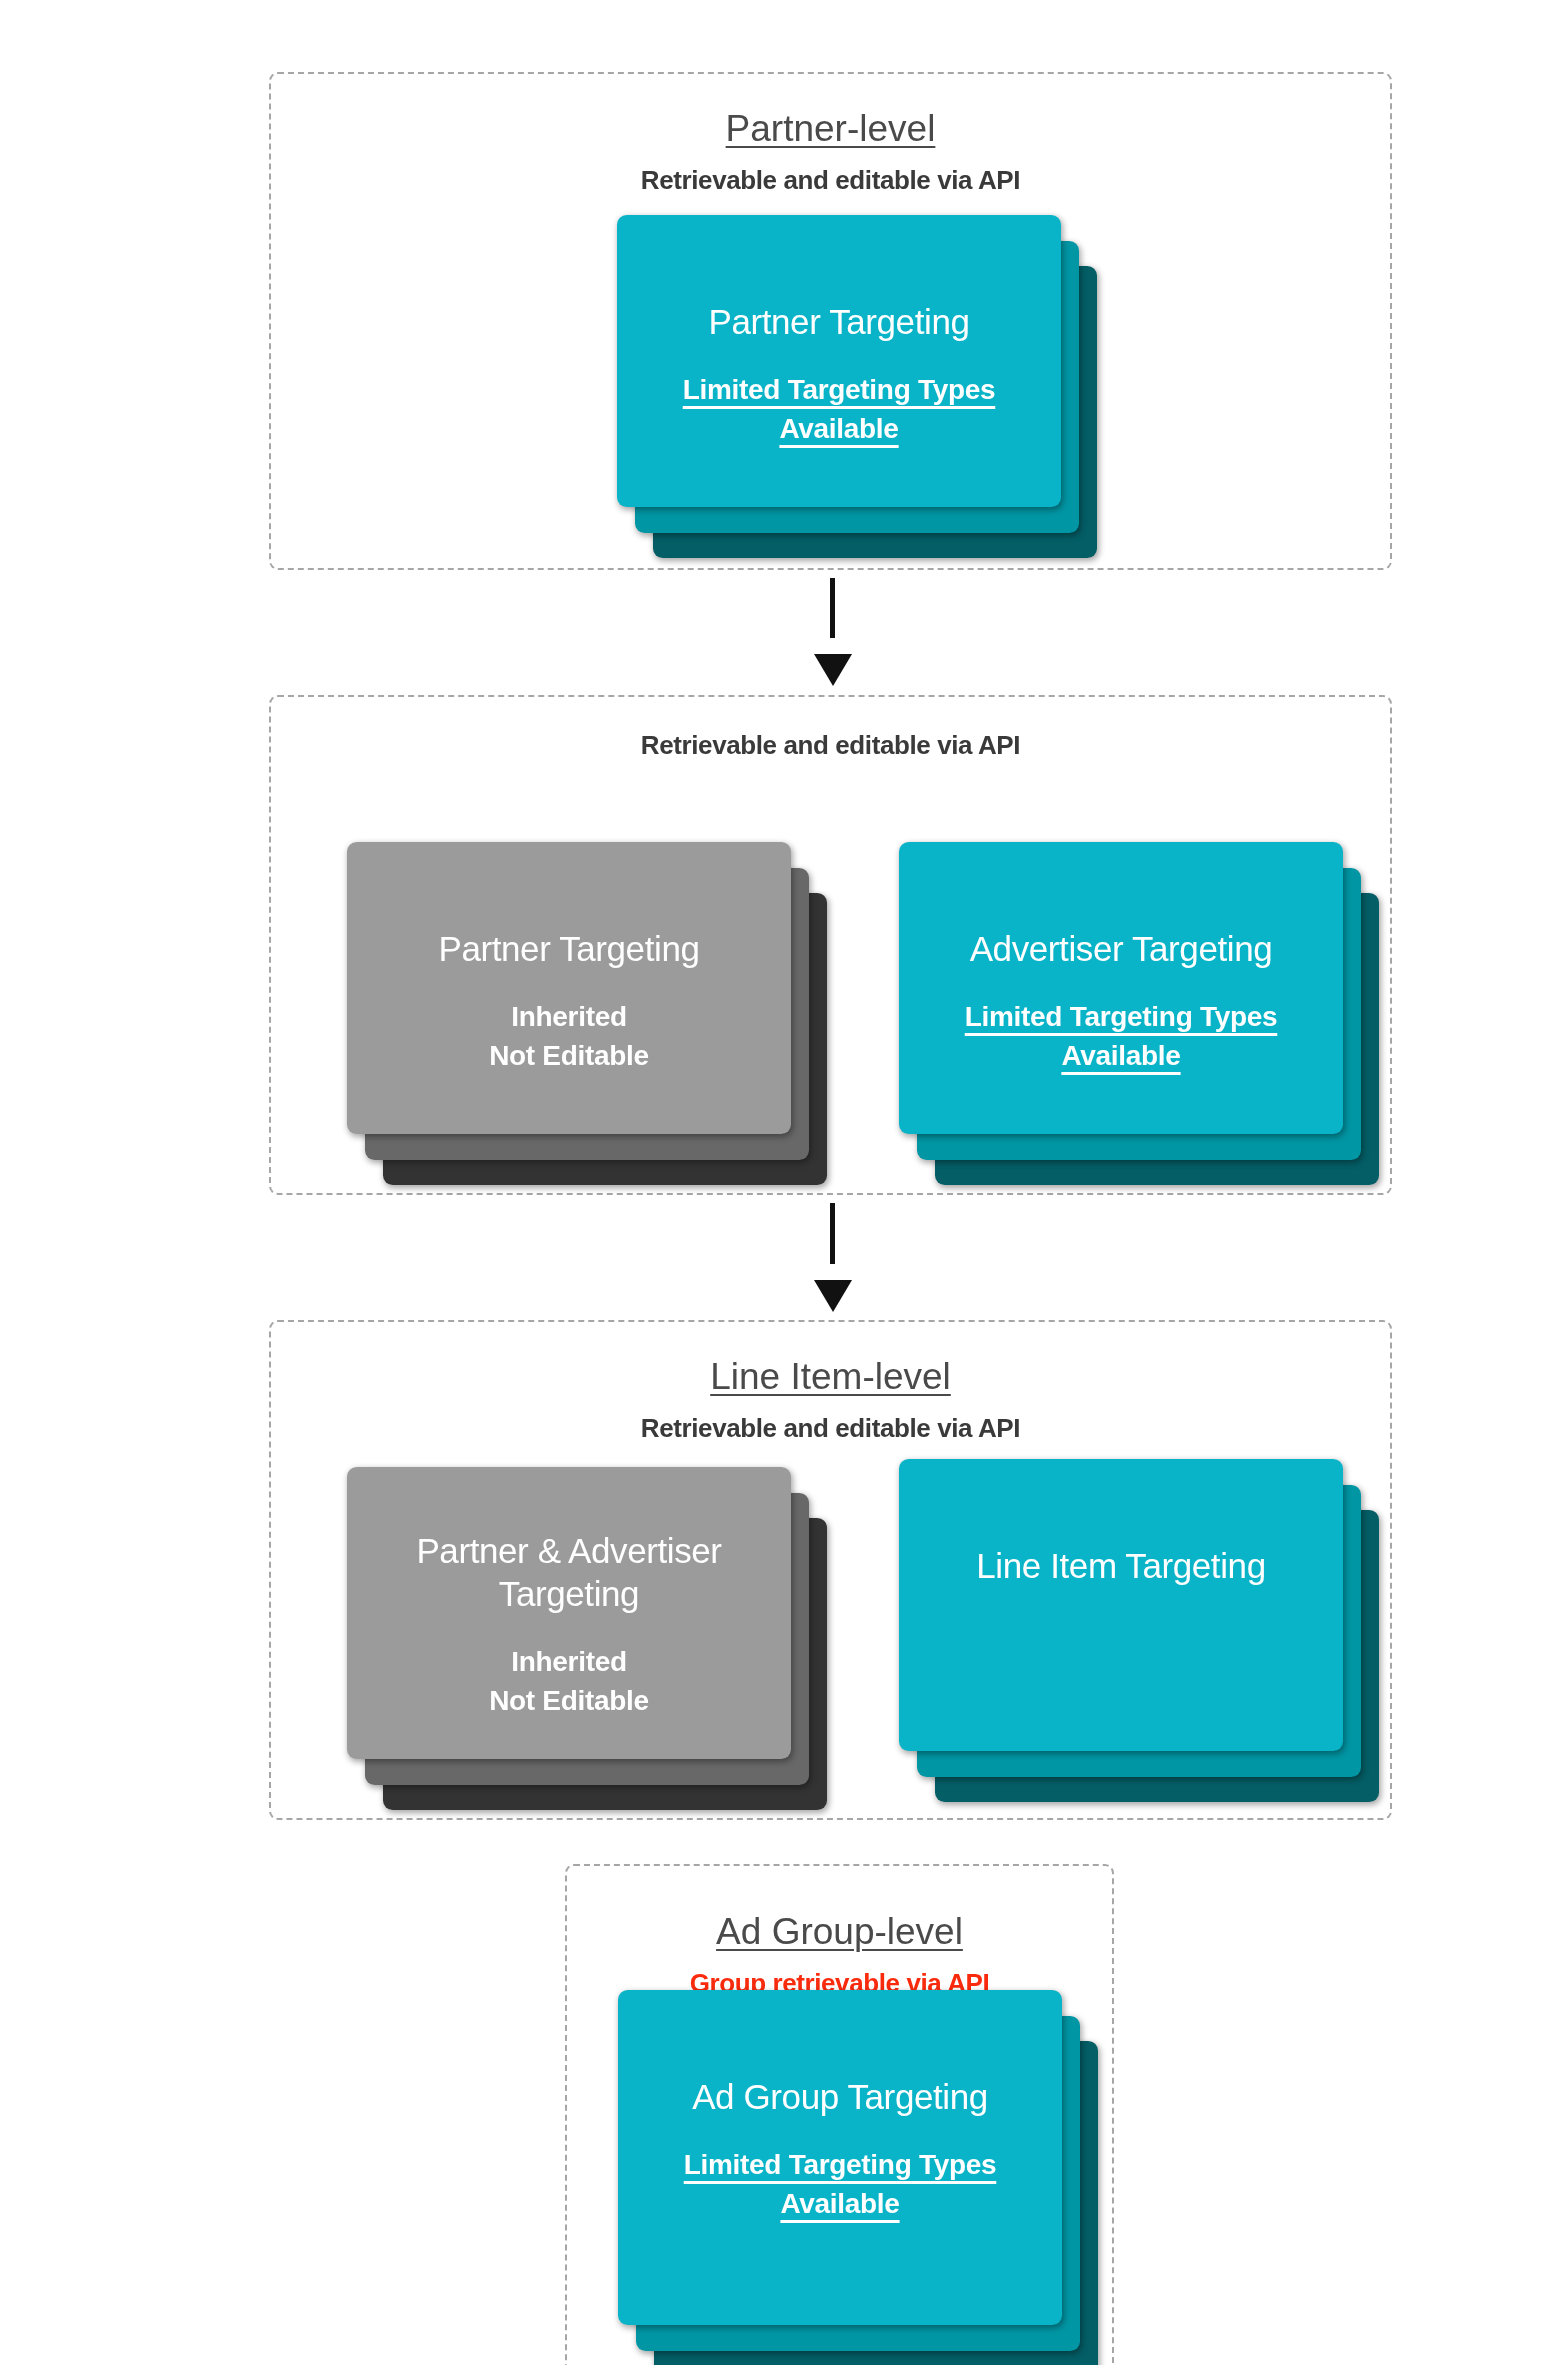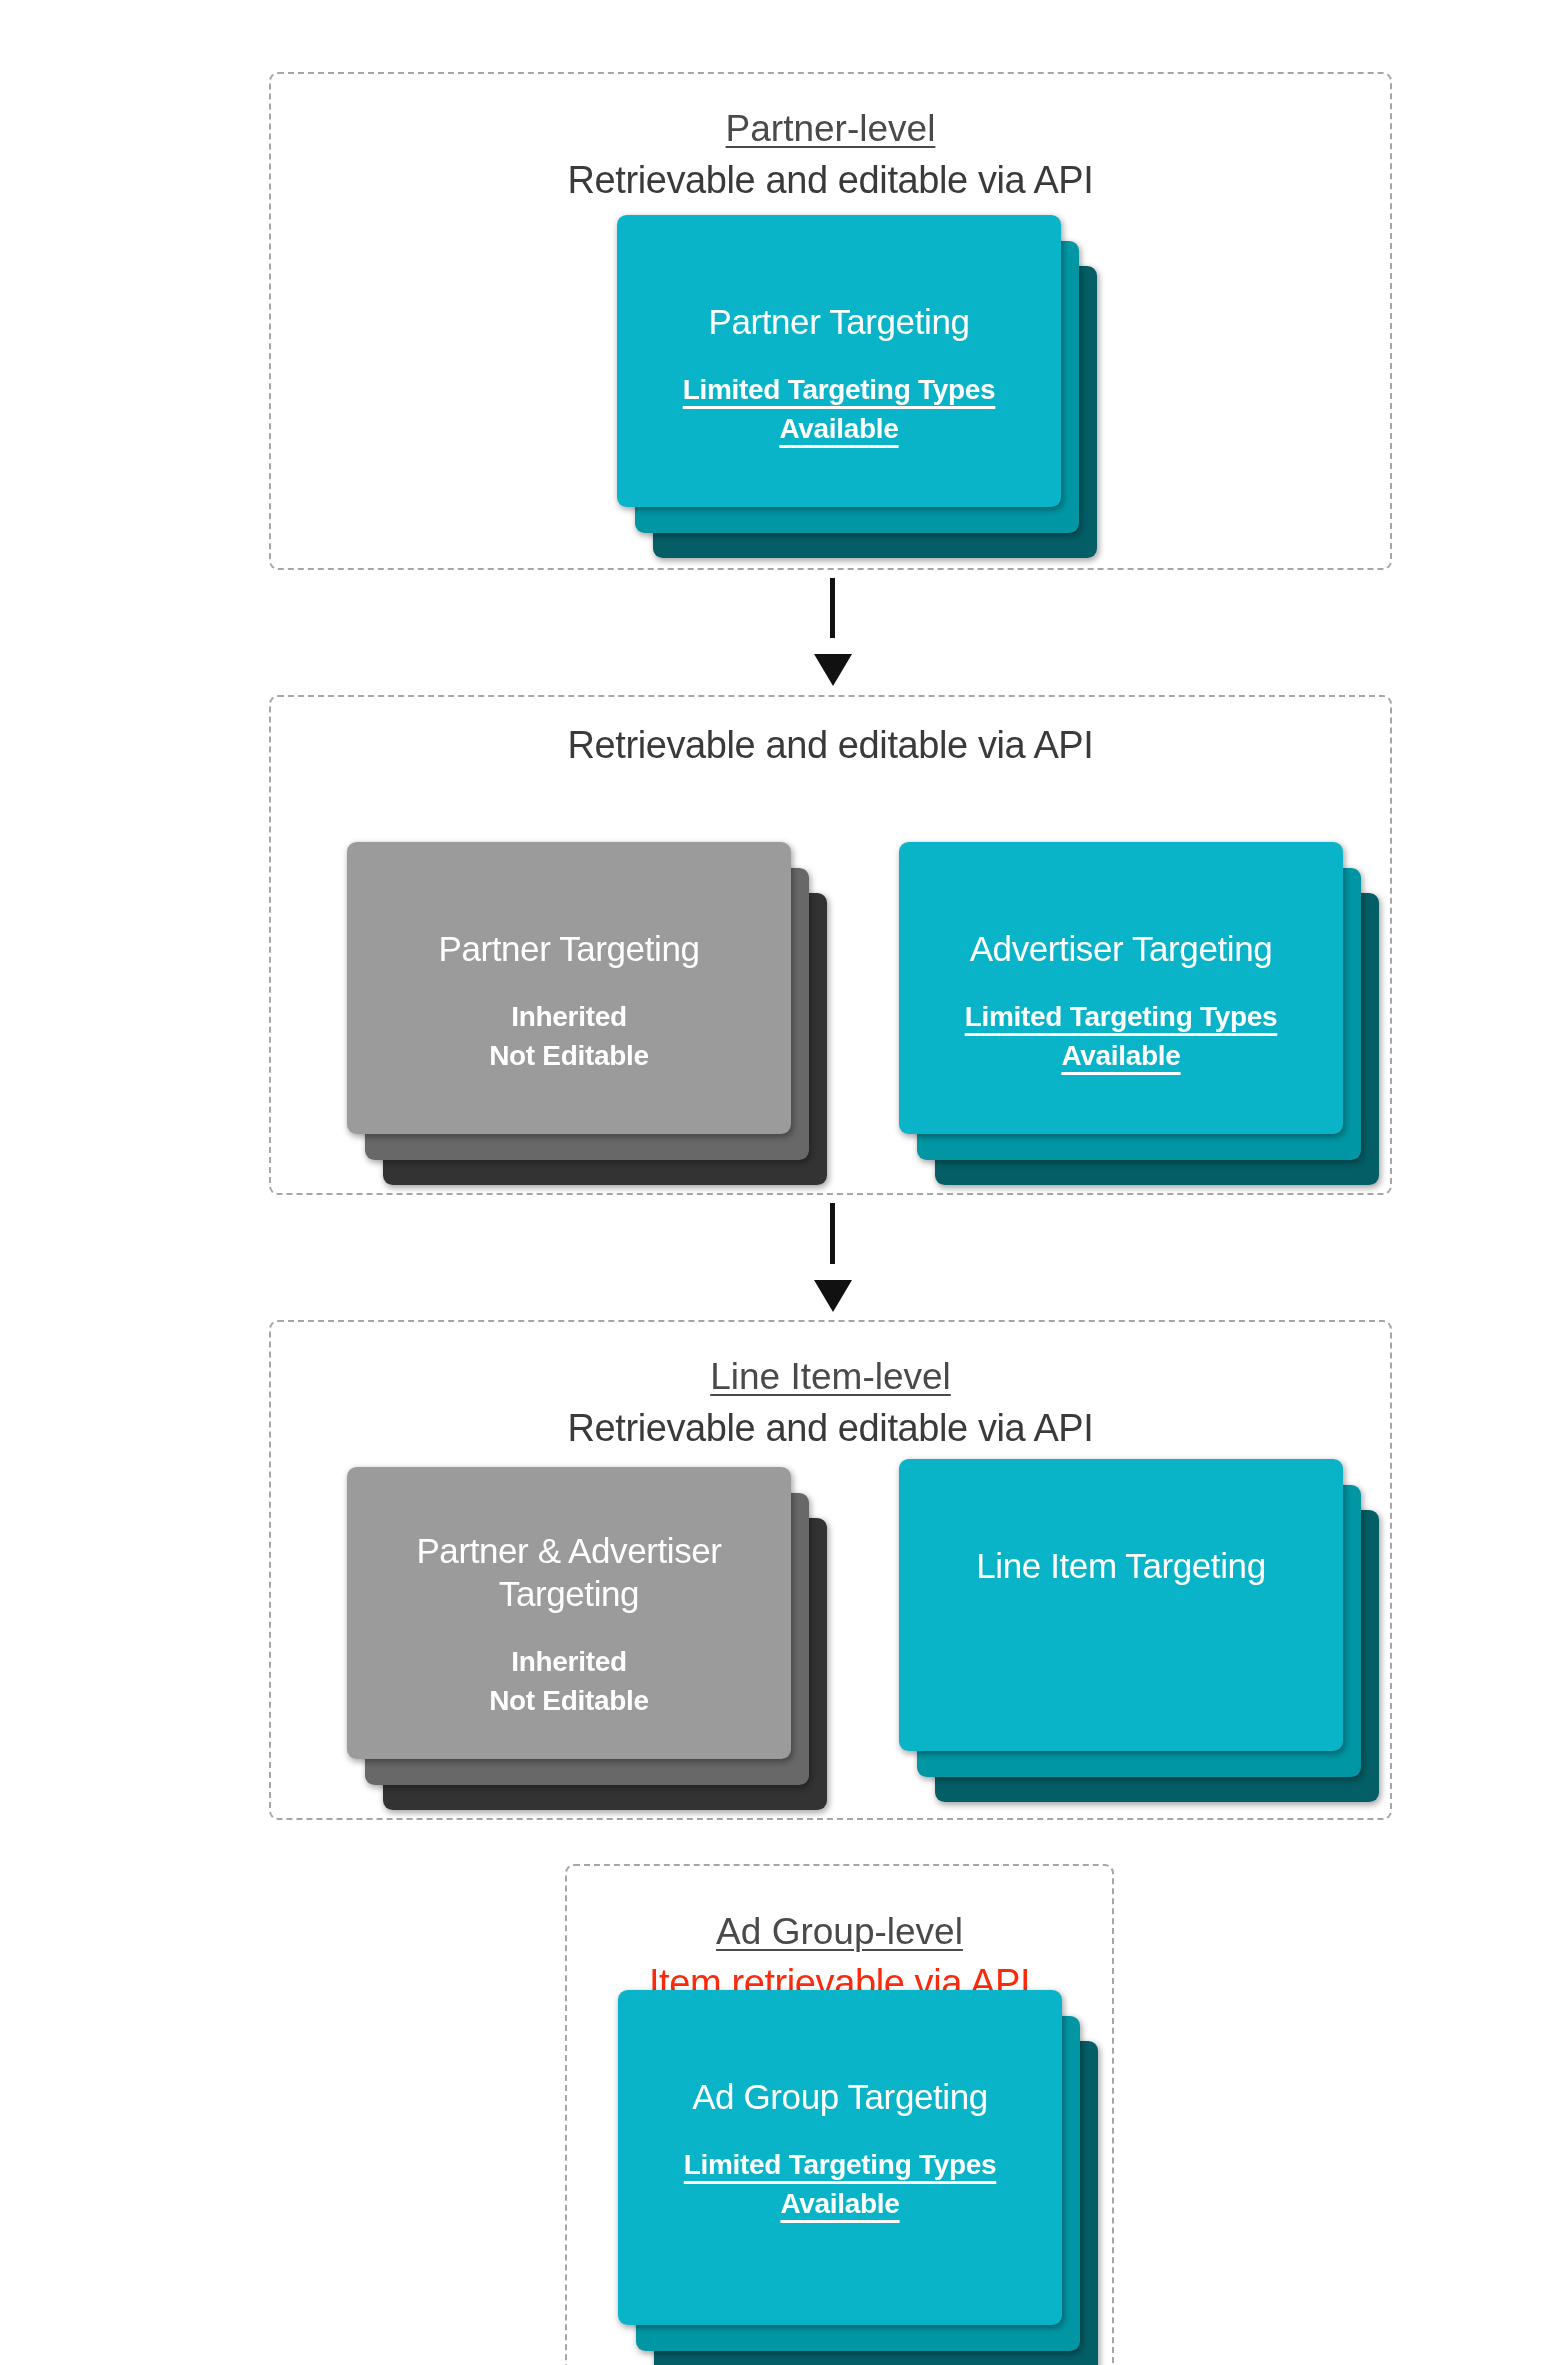--- a/index.html
+++ b/index.html
@@ -28,22 +28,22 @@
     font-size: 37px;
     font-weight: 400;
     line-height: 45px;
     color: var(--heading_text, #4a4a4a);
     text-decoration: underline;
     text-underline-offset: 5.4px;
     text-decoration-thickness: 1.8px;
   }
   .lvl-sub {
     margin-top: 2.7px;
-    font-size: 38px;
-    font-weight: 400;
+    font-size: 26px;
+    font-weight: 700;
     line-height: 43px;
     letter-spacing: -0.4px;
     color: var(--heading_bold_text, #3a3a3a);
   }
   .lvl-sub.alert { color: var(--alert_text, #fa2a0c); }
 
   .stack { position: absolute; width: 444px; height: 292px; }
   .stack .layer, .stack .card {
     position: absolute;
     width: 100%;
@@ -172,21 +172,21 @@
       <div class="layer l2"></div>
       <div class="card">
         <div class="card-title">Line Item Targeting</div>
       </div>
     </div>
   </section>
 
   <section class="level" style="left:533px; top:1832px; width:549px; height:525px;">
     <div class="level-header pad-lg">
       <div class="lvl-title">Ad Group-level</div>
-      <div class="lvl-sub alert">Item retrievable via API</div>
+      <div class="lvl-sub alert">Group retrievable via API</div>
     </div>
     <div class="stack teal" style="left:35px; top:108px; height:335px;">
       <div class="layer l3"></div>
       <div class="layer l2"></div>
       <div class="card">
         <div class="card-title">Ad Group Targeting</div>
         <div class="card-body u">Limited Targeting Types Available</div>
       </div>
     </div>
   </section>

